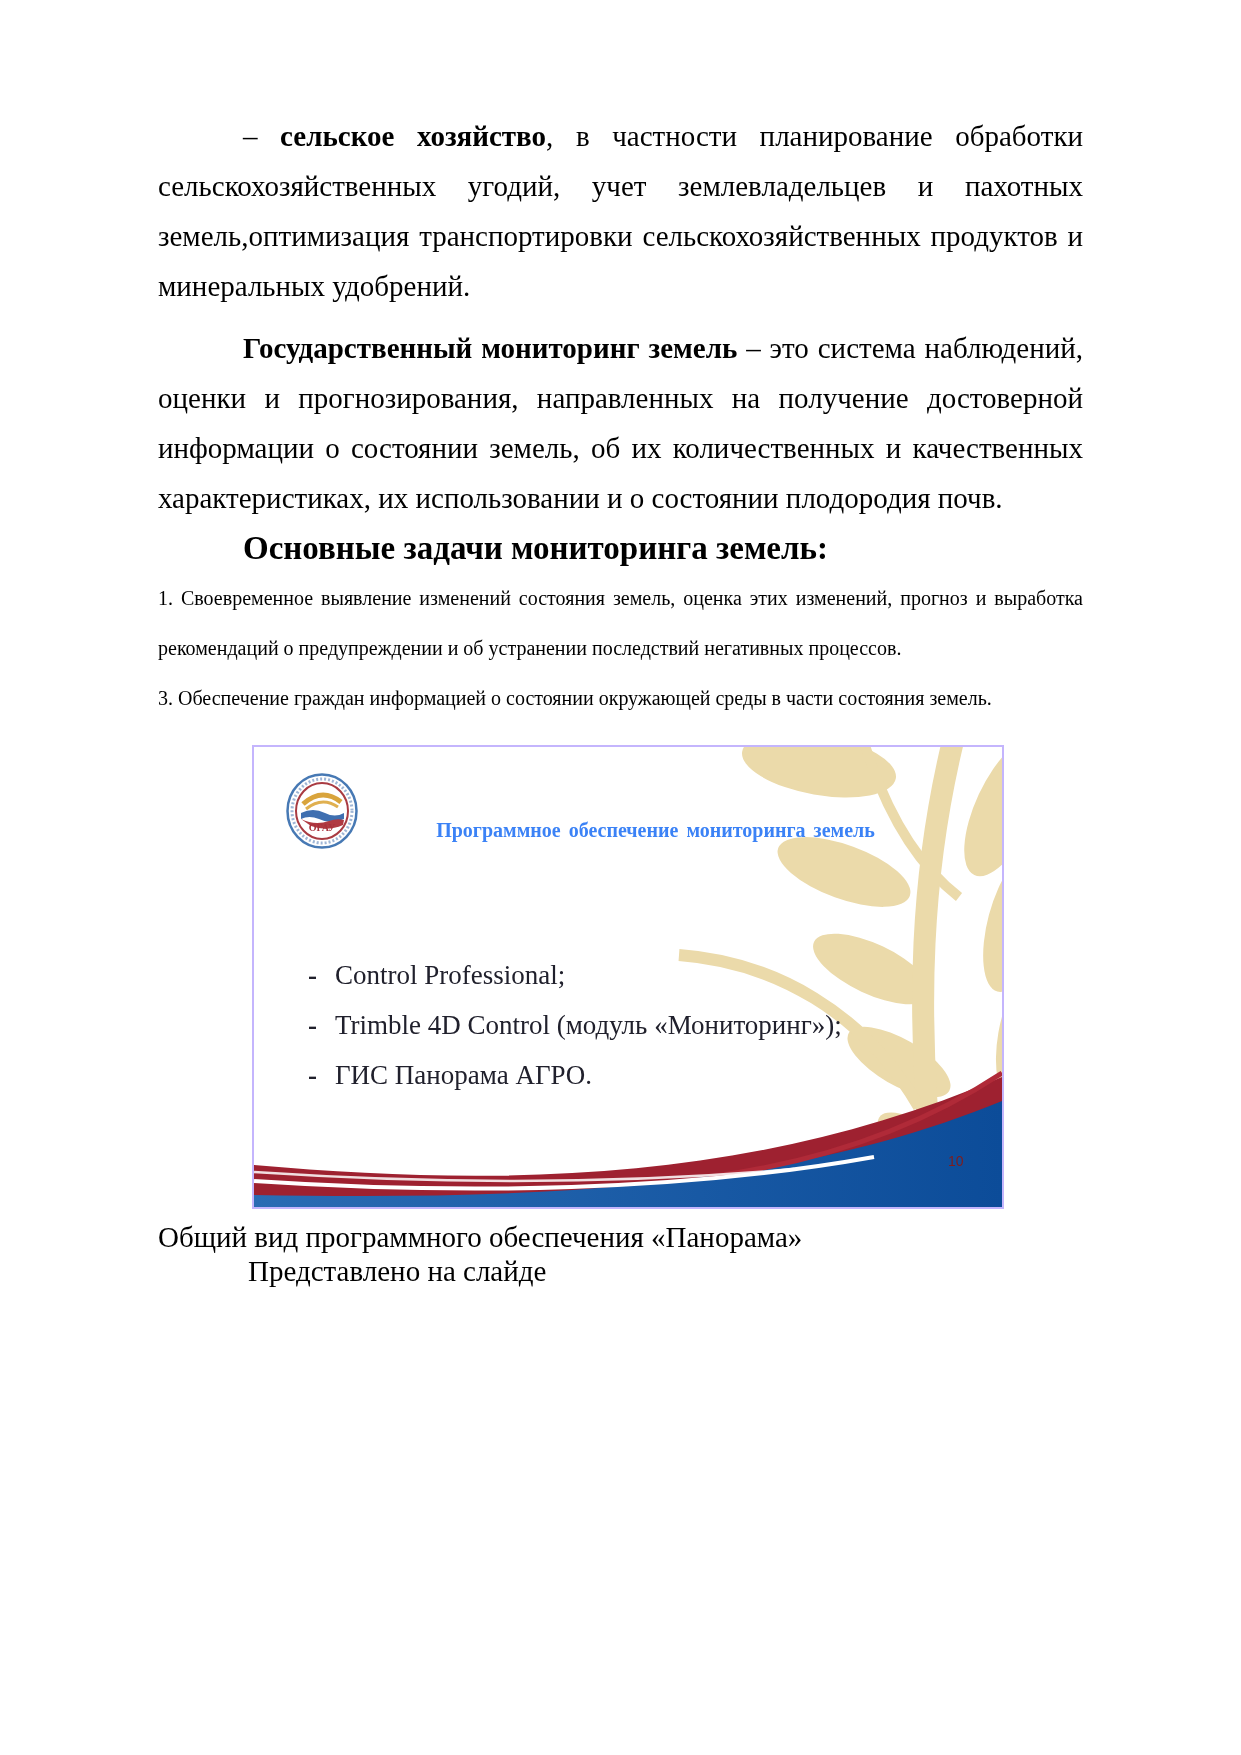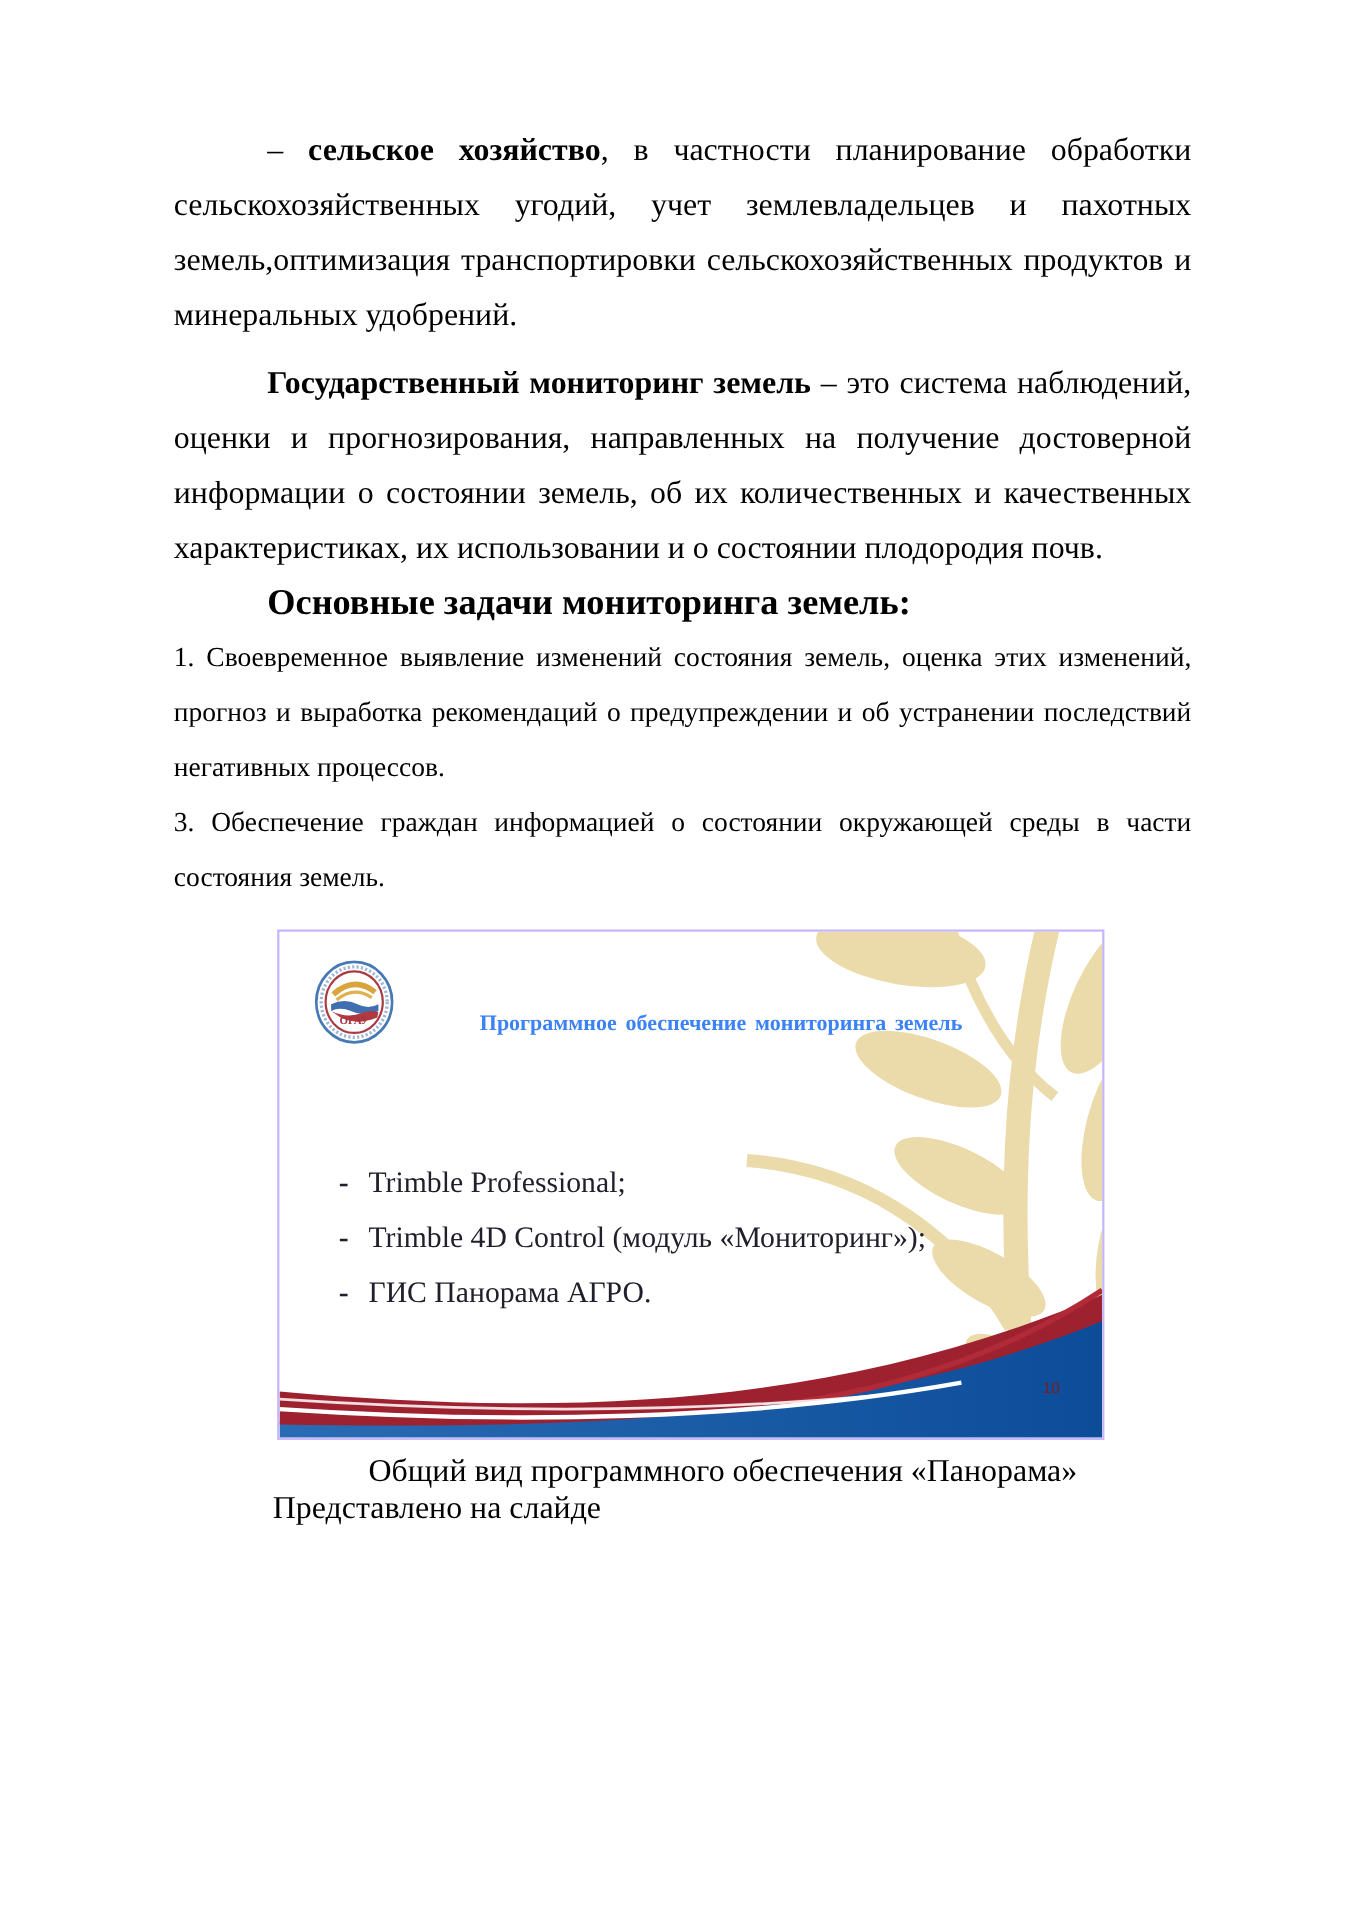--- a/index.html
+++ b/index.html
@@ -13,21 +13,21 @@
     text-align:justify;text-indent:85px;
   }
   .par-1{margin-top:111px;}
   .par-2{margin-top:12px;}
   .lead-bold{font-weight:bold;}
   .section-heading{
     margin:0;font-size:33px;line-height:50px;font-weight:bold;
     text-indent:85px;
   }
   .task-par{
-    margin:0;font-size:25px;line-height:50px;text-align:justify;text-indent:0;
+    margin:0;font-size:20px;line-height:50px;text-align:justify;text-indent:0;
   }
   
   .slide{
     position:relative;margin-top:22px;margin-left:94px;
     width:748px;height:460px;background:#fff;
     border:2px solid #c4b5fd;overflow:hidden;
   }
   .slide svg.bg{position:absolute;left:0;top:0;width:748px;height:460px;}
   .slide-title{
     position:absolute;left:109px;top:62px;width:585px;
@@ -37,21 +37,21 @@
   .slide-bullets{position:absolute;left:54px;top:203px;}
   .slide-bullet{font-size:27px;line-height:50px;color:#20202c;white-space:nowrap;}
   .slide-bullet .dash{display:inline-block;margin-right:18px;font-weight:bold;}
   .slide-logo{position:absolute;left:32px;top:26px;width:72px;height:76px;}
   .slide-pagenum{
     position:absolute;left:694px;top:406px;
     font-family:"Liberation Sans", sans-serif;font-size:14px;color:#7f1d1d;
   }
   
   .caption{margin:11px 0 0 0;font-size:29px;line-height:34px;}
-  .caption .cap-line1{display:block;margin-left:177px;}
+  .caption .cap-line1{display:block;}
   .caption .cap-line2{display:block;margin-left:90px;}
 </style>
 </head>
 <body>
 
 <div class="page">
 
   <p class="body-par par-1"><span>– </span><span class="lead-bold">сельское хозяйство</span><span>, в частности планирование обработки сельскохозяйственных угодий, учет землевладельцев и пахотных земель,оптимизация транспортировки сельскохозяйственных продуктов и минеральных удобрений.</span></p>
 
   <p class="body-par par-2"><span class="lead-bold">Государственный мониторинг земель</span><span> – это система наблюдений, оценки и прогнозирования, направленных на получение достоверной информации о состоянии земель, об их количественных и качественных характеристиках, их использовании и о состоянии плодородия почв.</span></p>
@@ -101,21 +101,21 @@
       <path d="M17,31 Q36,14 55,29" stroke="#d9a43c" stroke-width="5" fill="none"></path>
       <path d="M20,36 Q36,23 52,34" stroke="#e0b050" stroke-width="3" fill="none"></path>
       <path d="M15,40 Q27,34 39,40 Q49,45 58,40 L58,46 Q45,52 33,46 Q23,42 15,46 Z" fill="#3f6fb0"></path>
       <path d="M15,46 Q29,53 43,48 Q51,45 58,47 L57,52 Q41,59 25,53 Z" fill="#b03a42"></path>
       <text x="36" y="44" font-size="10" font-weight="bold" fill="#a8323c" text-anchor="middle" font-family="Liberation Serif, serif" transform="translate(0,14)">ОГАУ</text>
     </svg>
 
     <div class="slide-title">Программное обеспечение мониторинга земель</div>
 
     <div class="slide-bullets">
-      <div class="slide-bullet"><span class="dash">-</span><span>Trimble Professional;</span></div>
+      <div class="slide-bullet"><span class="dash">-</span><span>Control Professional;</span></div>
       <div class="slide-bullet"><span class="dash">-</span><span>Trimble 4D Control (модуль «Мониторинг»);</span></div>
       <div class="slide-bullet"><span class="dash">-</span><span>ГИС Панорама АГРО.</span></div>
     </div>
 
     <div class="slide-pagenum">10</div>
   </div>
 
   <p class="caption">
     <span class="cap-line1">Общий вид программного обеспечения «Панорама»</span>
     <span class="cap-line2">Представлено на слайде</span>

